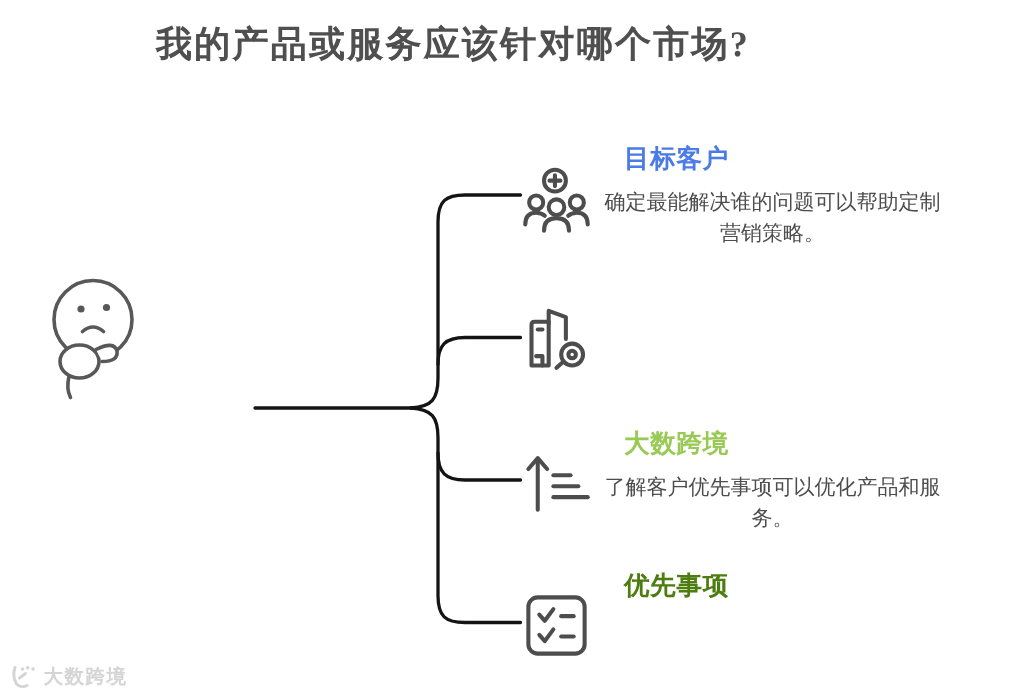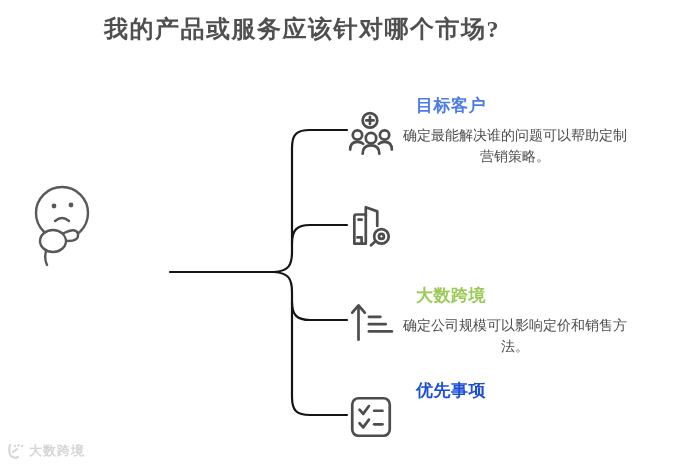--- a/index.html
+++ b/index.html
@@ -87,34 +87,34 @@
     <g class="icon-stroke">
       <path d="M 12 42 V 10"></path>
       <path d="M 6 16 L 12 9 L 18 16"></path>
       <path d="M 22 20 H 33"></path>
       <path d="M 22 27 H 38"></path>
       <path d="M 22 34 H 44"></path>
     </g>
   </svg>
   <div id="i2" class="item">
     <div class="item-heading" style="color: rgb(154, 202, 86);">大数跨境</div>
-    <p class="item-desc">确定公司规模可以影响定价和销售方法。</p>
+    <p class="item-desc">了解客户优先事项可以优化产品和服务。</p>
   </div>
 
   <svg id="ic3" class="item-icon" viewBox="0 0 48 48">
     <g class="icon-stroke">
       <rect x="6" y="6" width="36" height="36" rx="6"></rect>
       <path d="M 13 17 L 16.5 21 L 22 13.5"></path>
       <path d="M 27 18 H 35"></path>
       <path d="M 13 30 L 16.5 34 L 22 26.5"></path>
       <path d="M 27 31 H 35"></path>
     </g>
   </svg>
   <div id="i3" class="item">
-    <div class="item-heading" style="color: #1d4ed8;">优先事项</div>
+    <div class="item-heading" style="color: #4d7c0f;">优先事项</div>
   </div>
 
   <div class="watermark">
     <svg width="20" height="18" viewBox="0 0 20 18">
       <g stroke="#d5d5d5" stroke-width="2" fill="none" stroke-linecap="round">
         <path d="M 4 3 Q 2 9 5 14 Q 8 17 12 15"></path>
         <path d="M 7 10 L 11 7"></path>
       </g>
       <circle cx="9" cy="4" r="1.2" fill="#d5d5d5"></circle>
       <circle cx="12.5" cy="3.2" r="1.2" fill="#d5d5d5"></circle>

